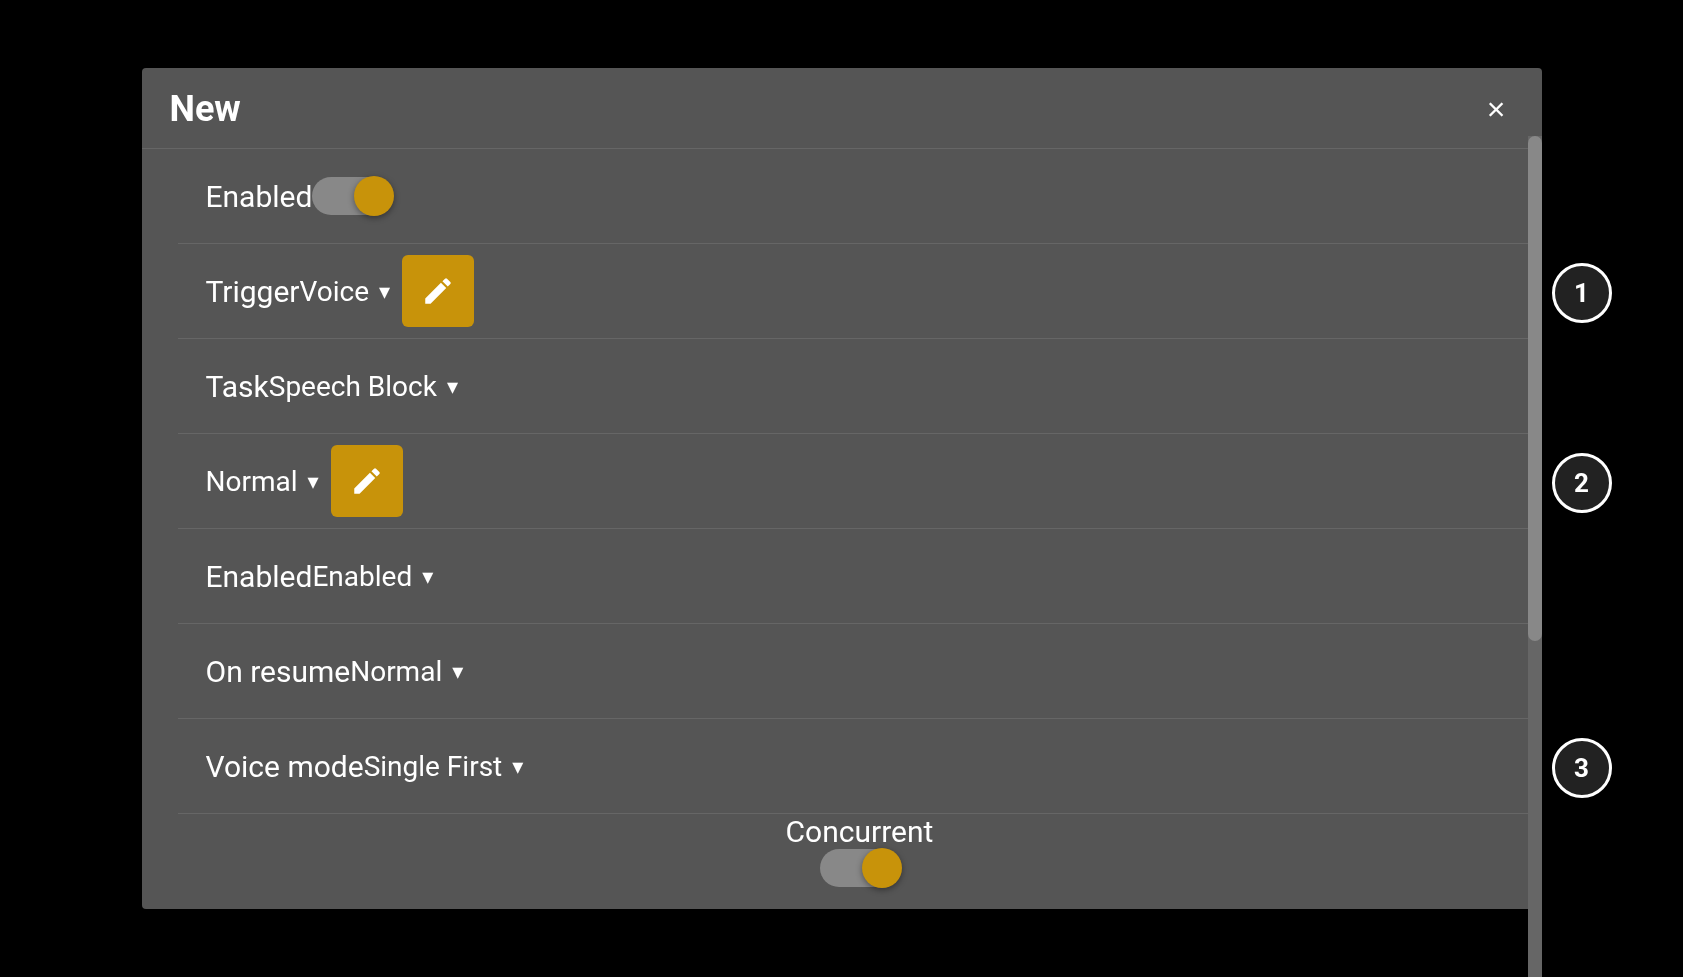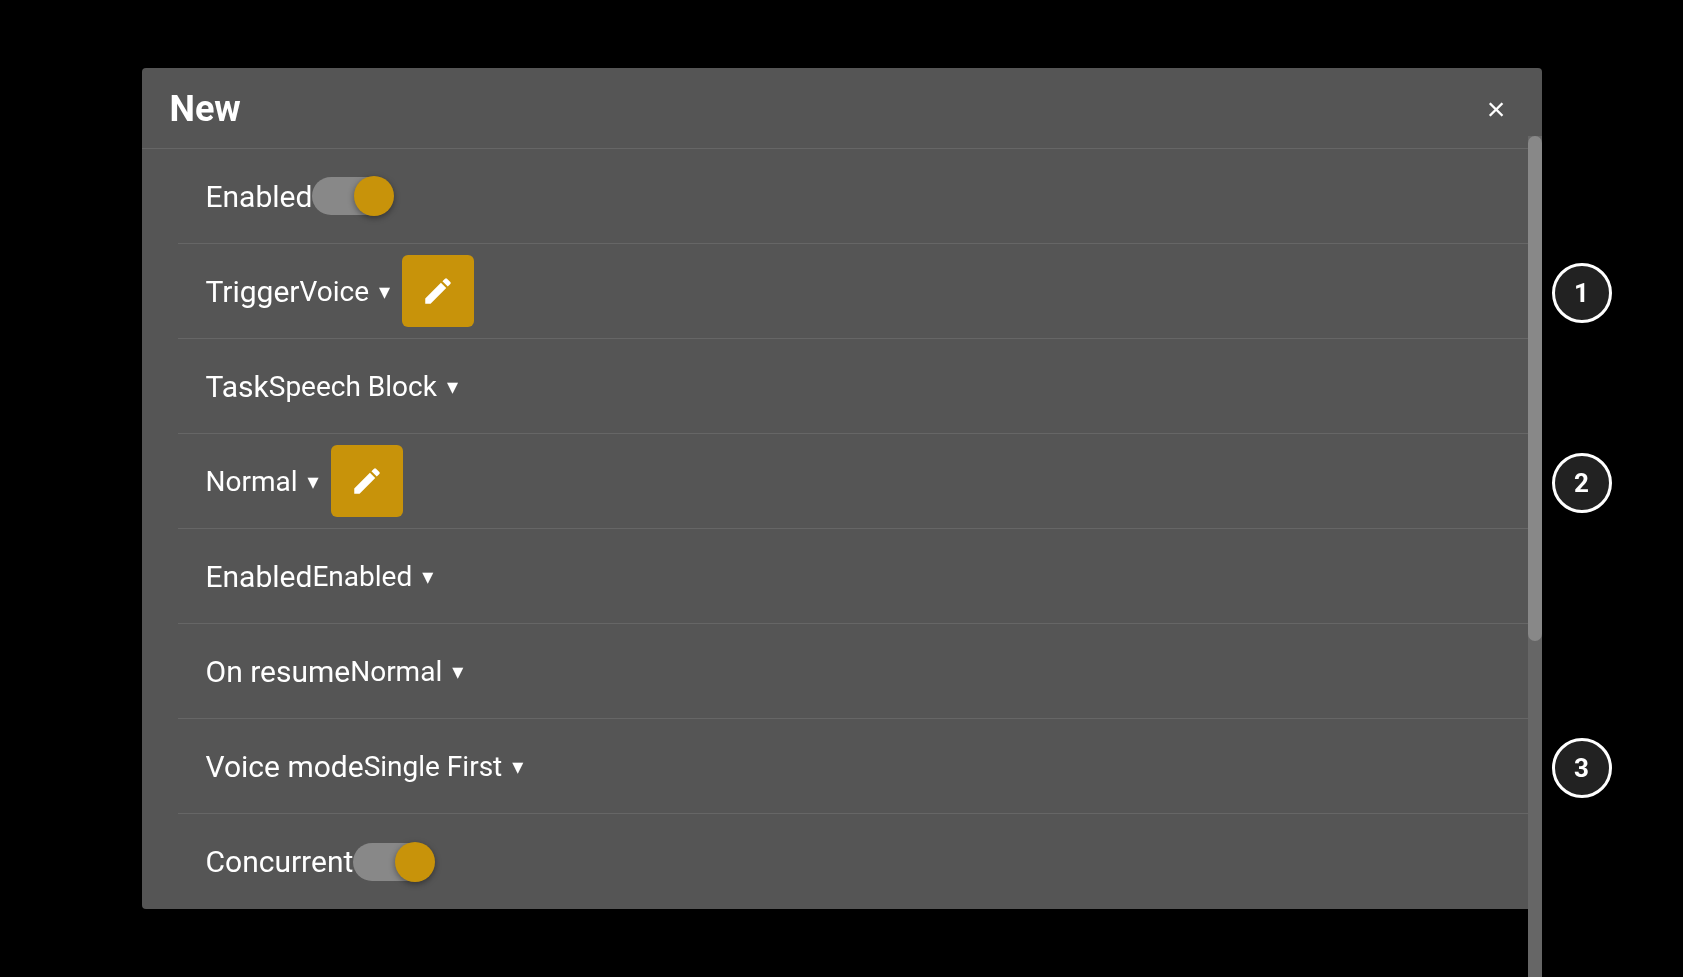--- a/index.html
+++ b/index.html
@@ -54,20 +54,21 @@
       display: flex;
       align-items: center;
       padding: 0 28px;
       min-height: 95px;
       border-bottom: 1px solid #666;
       margin-left: 36px;
     }
 
     .row:last-child {
       border-bottom: none;
+      flex-direction: column;
     }
 
     .row-label {
       font-size: 30px;
       color: #fff;
       font-weight: 400;
     }
 
     .row-control {
       display: flex;

